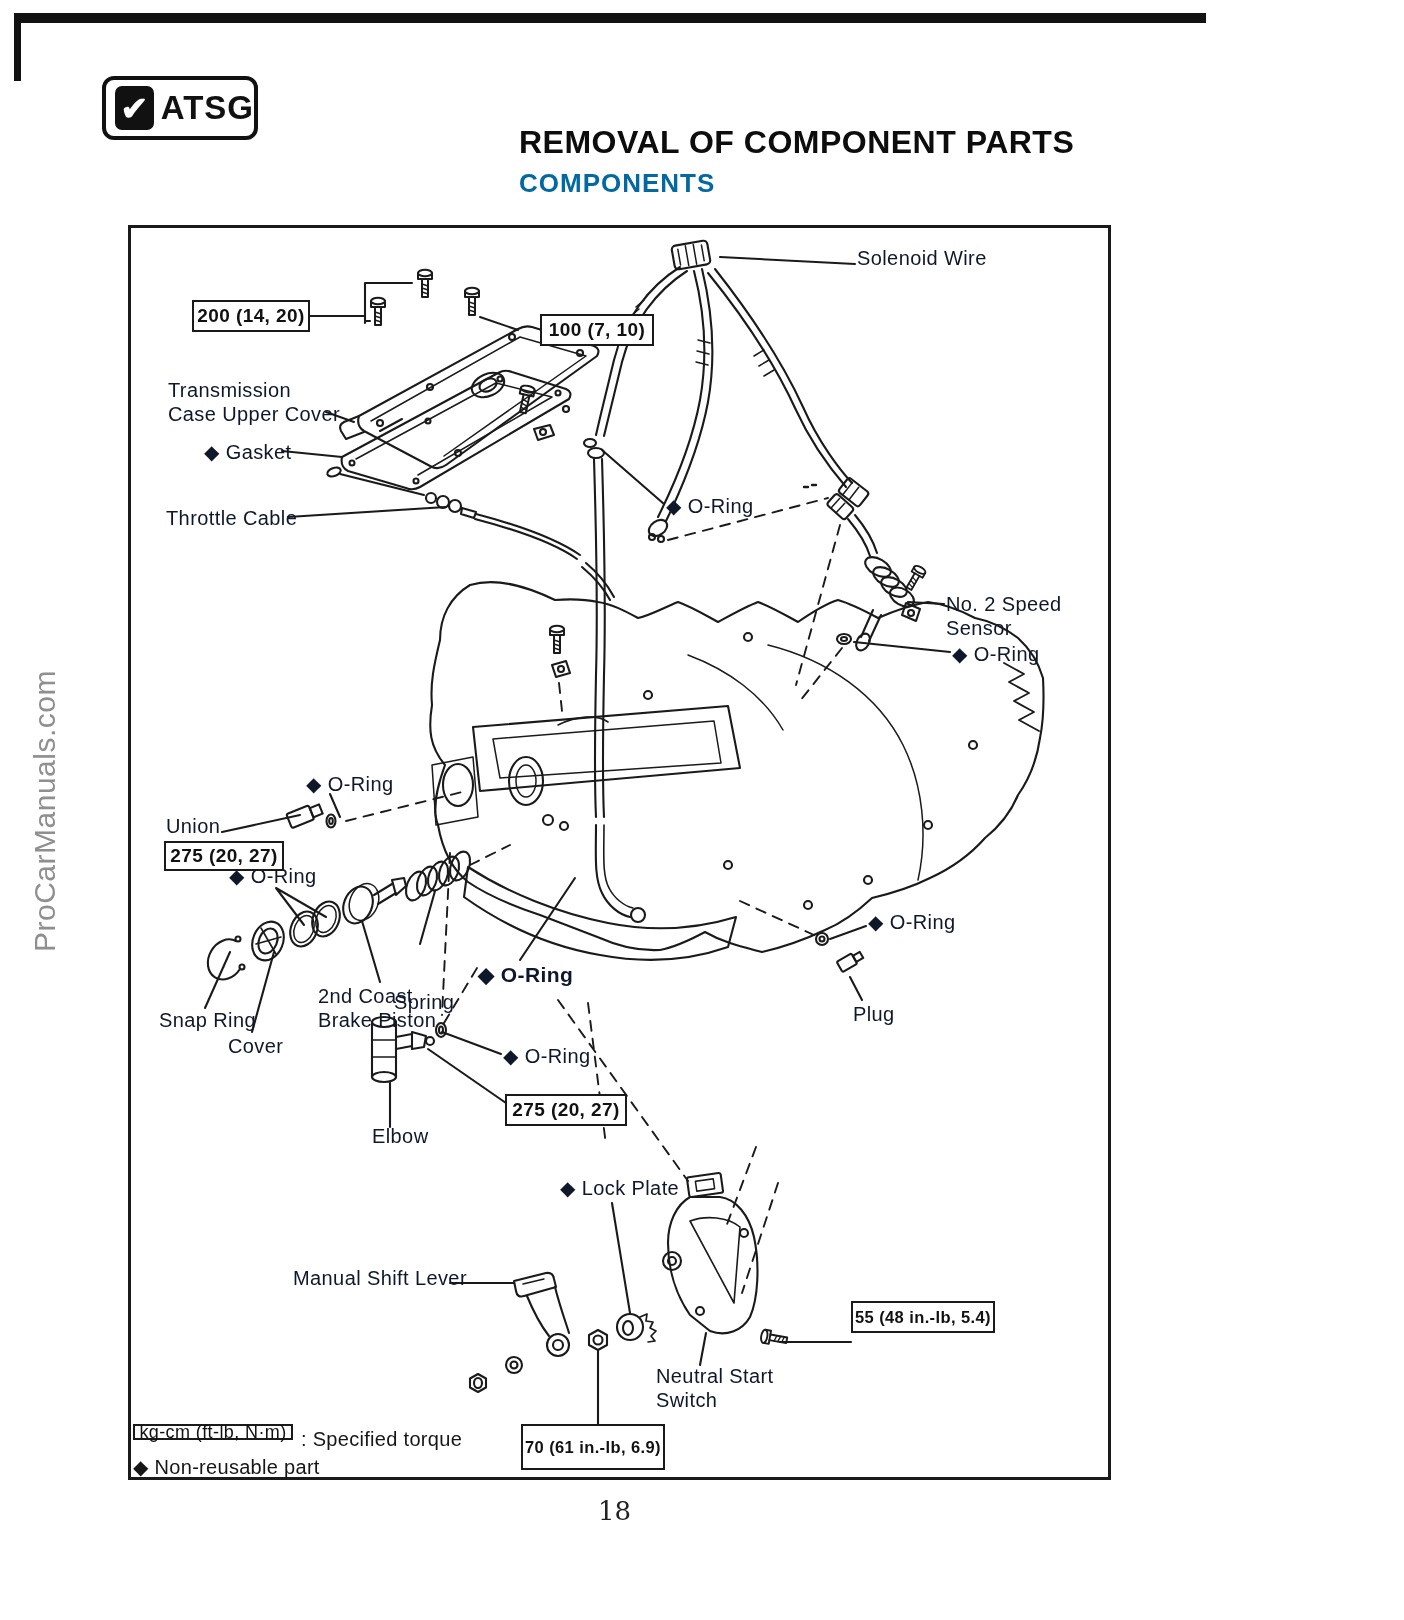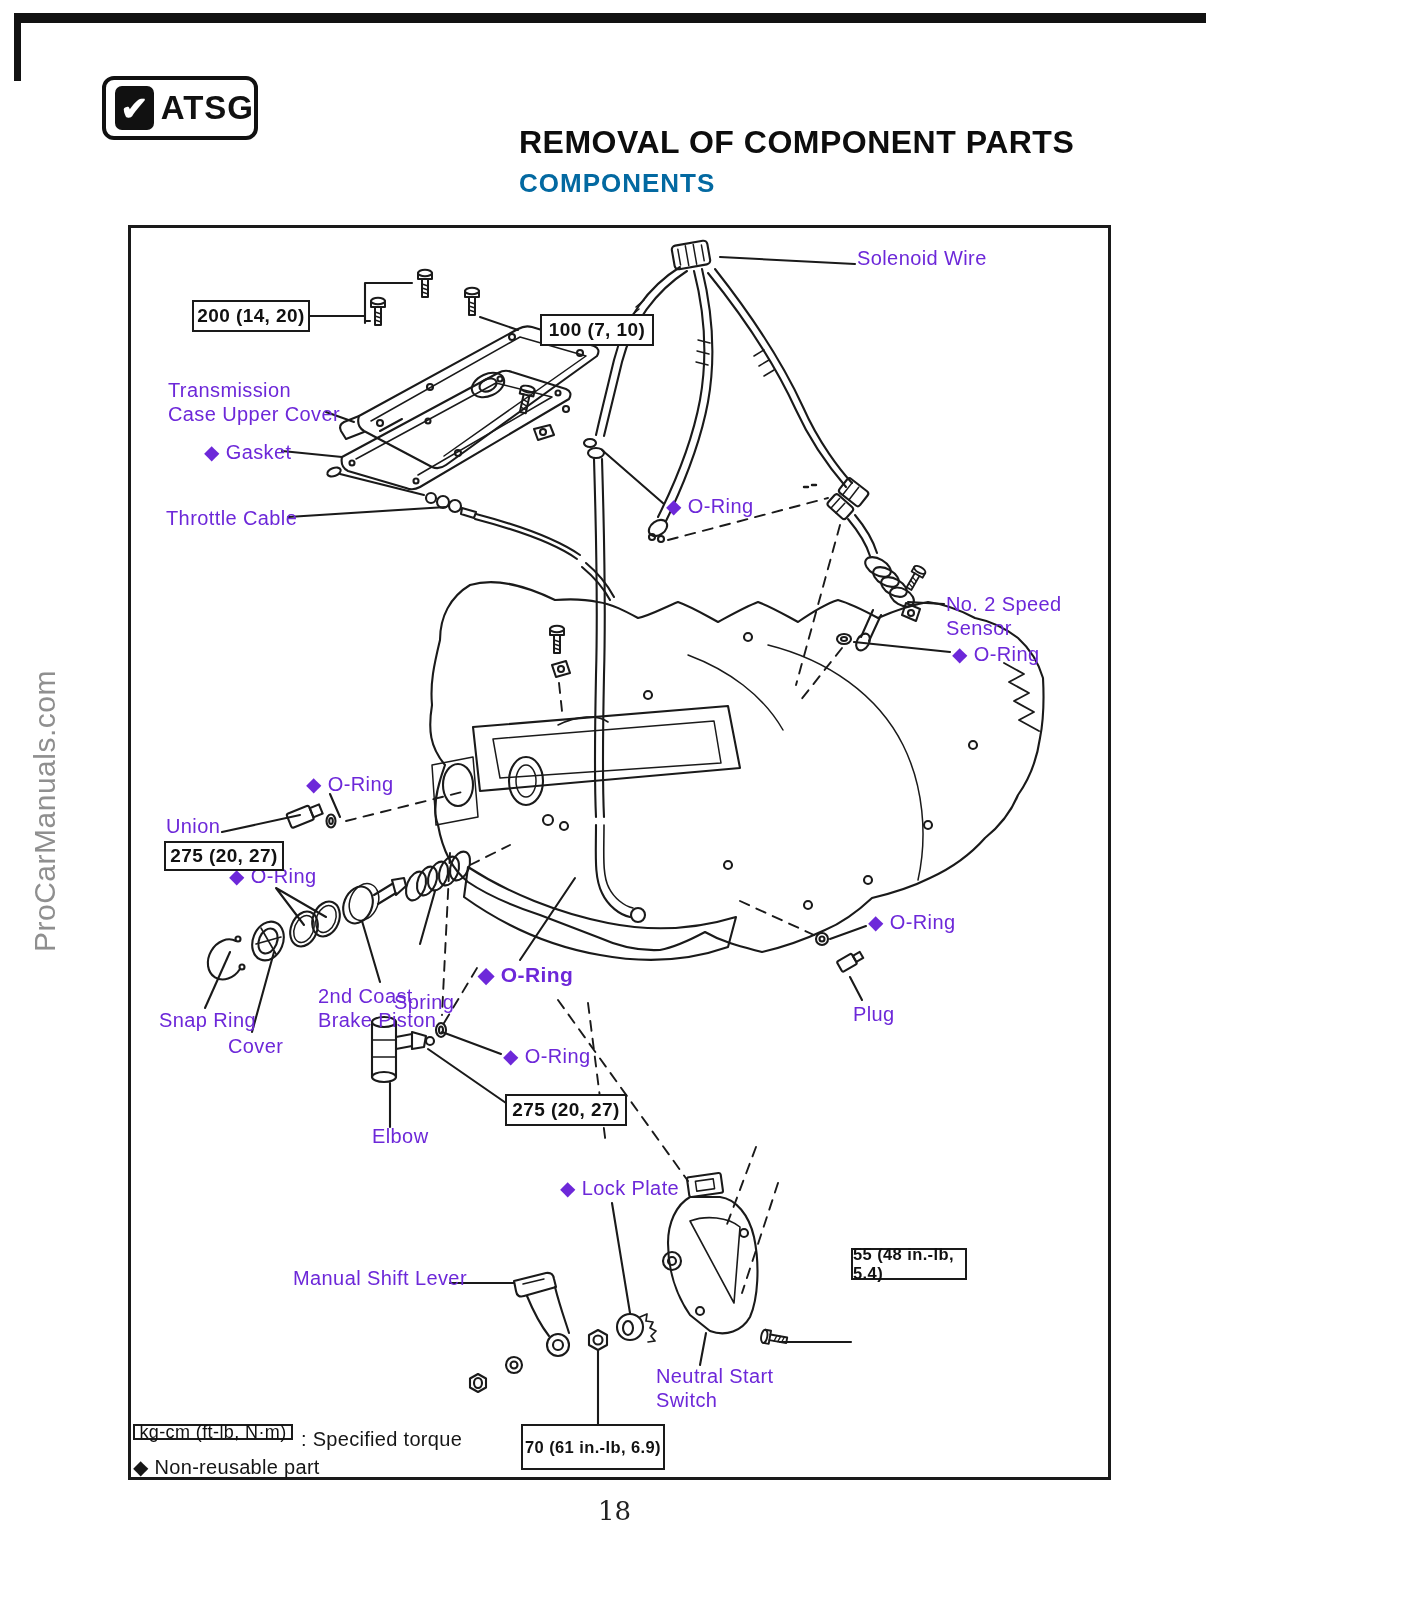--- a/index.html
+++ b/index.html
@@ -26,21 +26,21 @@
   .h-heading{position:absolute; left:519px; top:124px; font-size:32px; font-weight:800; letter-spacing:.5px; color:#0d0d0d;}
   .h-sub{position:absolute; left:519px; top:168px; font-size:26px; font-weight:800; letter-spacing:1px; color:#0369a1;}
 
   
   .frame{position:absolute; left:128px; top:225px; width:983px; height:1255px;
          border:3px solid #1a1a1a; box-sizing:border-box;}
   .art{position:absolute; left:128px; top:225px; width:983px; height:1255px;}
 
   
   .lbl{position:absolute; font-size:20px; line-height:1.22; letter-spacing:.4px;
-       white-space:pre-line; color:#6d28d9;}
+       white-space:pre-line; color:#0f172a;}
   .lbl.b{font-weight:bold; font-size:21px;}
 
   
   .tbox{position:absolute; border:2.5px solid #1a1a1a; background:#fff; box-sizing:border-box;
         display:flex; align-items:center; justify-content:center;
         font-weight:bold; font-size:19px; letter-spacing:.4px; color:#111;}
   .tbox.small{font-size:16.5px;}
   .legend-note{position:absolute; font-size:20px; color:#161616; letter-spacing:.3px;}
 
   .watermark{
@@ -335,21 +335,21 @@
   <div class="lbl" style="left:372px; top:1124px">Elbow</div>
   <div class="lbl" style="left:560px; top:1176px">◆ Lock Plate</div>
   <div class="lbl" style="left:293px; top:1266px">Manual Shift Lever</div>
   <div class="lbl" style="left:656px; top:1364px">Neutral Start
 Switch</div>
 
   <div class="tbox" style="left:192px; top:300px; width:118px; height:32px">200 (14, 20)</div>
   <div class="tbox" style="left:540px; top:314px; width:114px; height:32px">100 (7, 10)</div>
   <div class="tbox" style="left:164px; top:841px; width:120px; height:30px">275 (20, 27)</div>
   <div class="tbox" style="left:505px; top:1094px; width:122px; height:32px">275 (20, 27)</div>
-  <div class="tbox small" style="left:851px; top:1248px; width:116px; height:32px">55 (48 in.-lb, 5.4)</div>
+  <div class="tbox small" style="left:851px; top:1301px; width:144px; height:32px">55 (48 in.-lb, 5.4)</div>
   <div class="tbox small" style="left:521px; top:1424px; width:144px; height:46px">70 (61 in.-lb, 6.9)</div>
 
   <div class="tbox" style="left:133px; top:1424px; width:160px; height:16px; font-weight:normal; font-size:18px">kg-cm (ft-lb, N·m)</div>
   <div class="legend-note" style="left:301px; top:1428px">: Specified torque</div>
   <div class="legend-note" style="left:133px; top:1455px">◆ Non-reusable part</div>
 
   <div class="pagenum">18</div>
 </div>
 
 </body></html>

